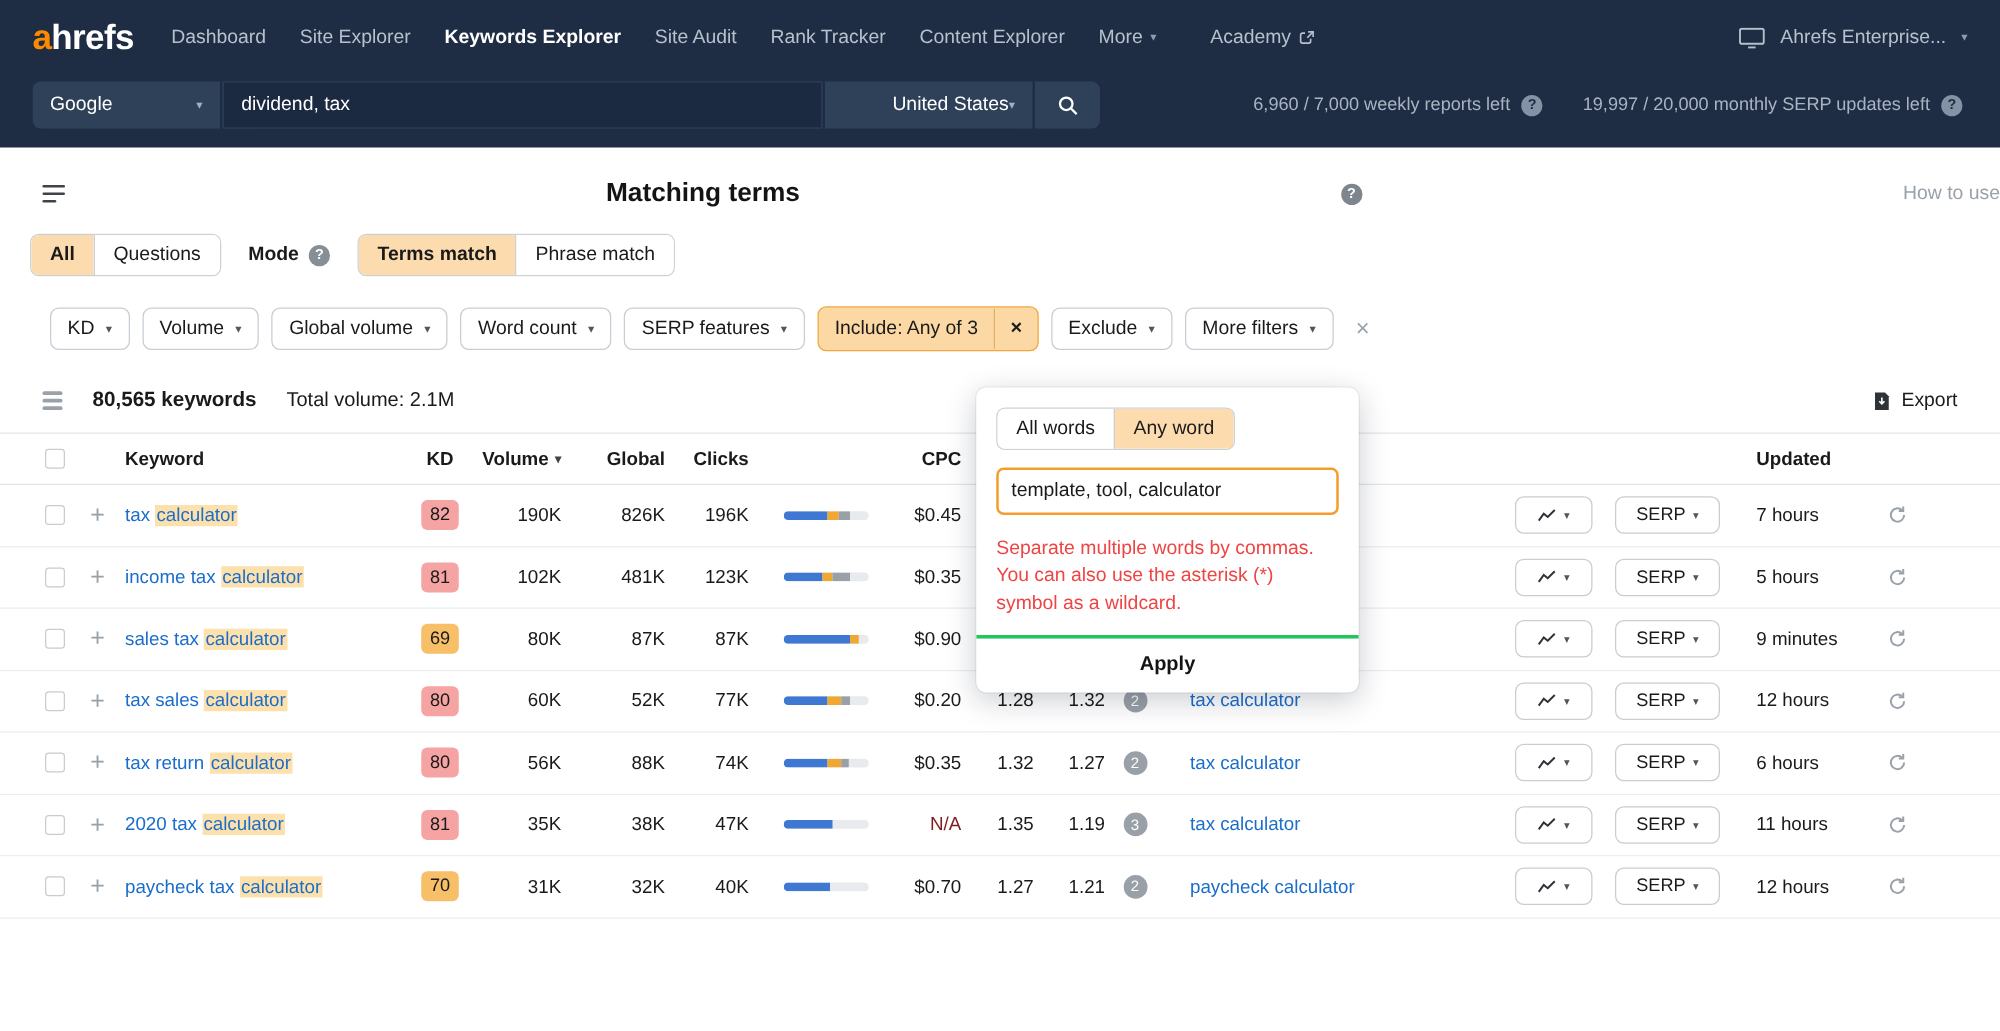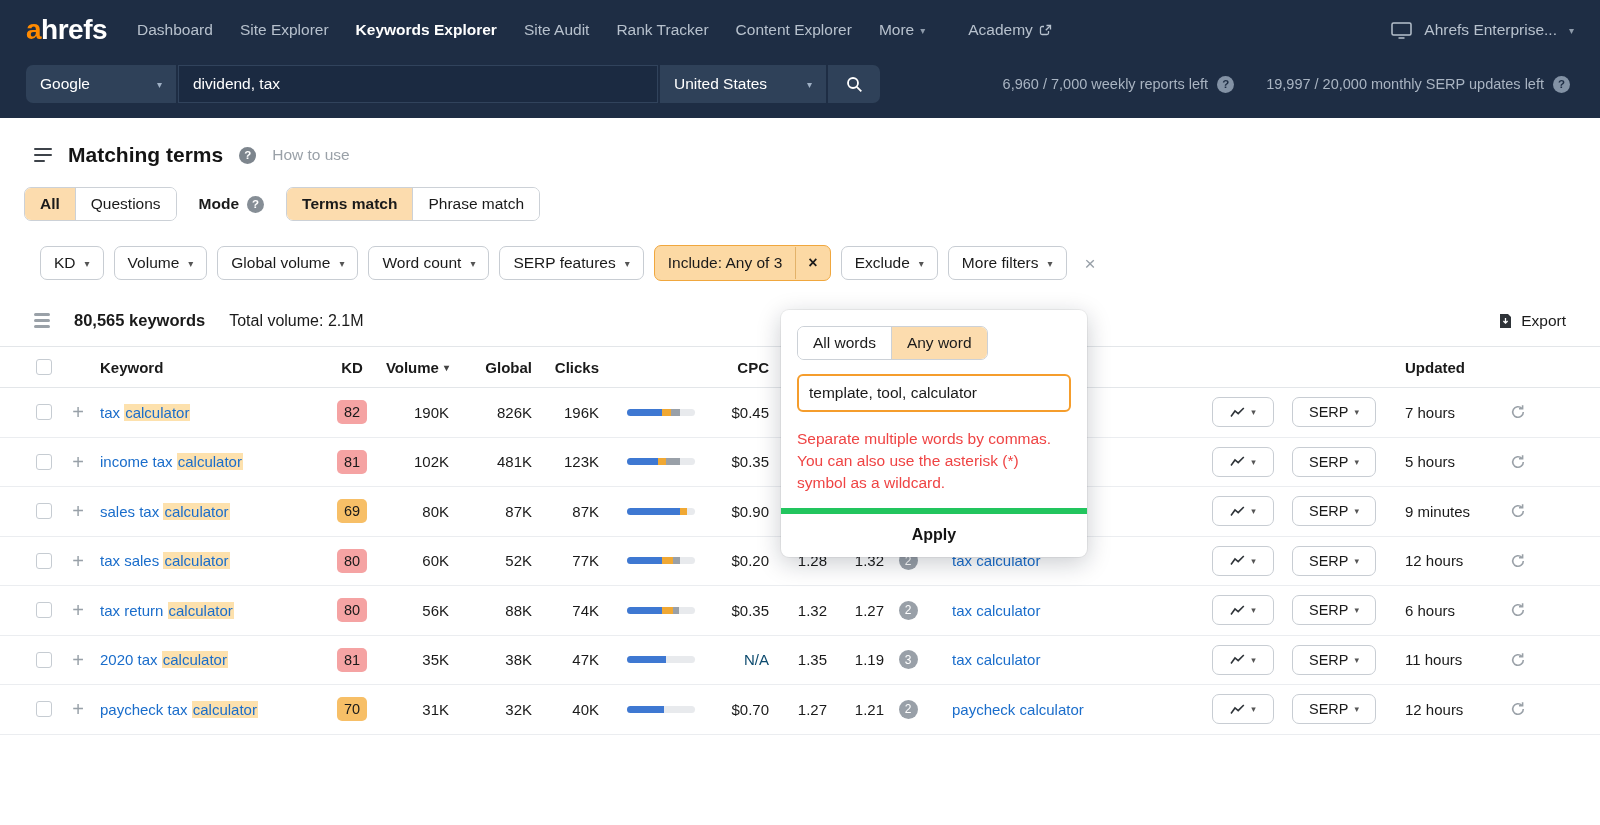--- a/index.html
+++ b/index.html
@@ -19,29 +19,29 @@
   .nav-item .caret { font-size:10px; color:#8e9bab; }
   .nav-right { margin-left:auto; display:flex; align-items:center; gap:12px; color:#b7c1cd; font-size:15.5px; }
   .academy { margin-left:16px; }
   
   .searchrow { display:flex; align-items:center; height:58px; padding:0 26px 10px 26px; }
   .srch-group { display:flex; gap:2px; border-radius:7px; overflow:hidden; }
   .srch-seg { background:#2f4159; height:38px; display:flex; align-items:center; color:#fff; font-size:15.5px; }
   .engine-select { width:150px; justify-content:space-between; padding:0 14px; cursor:pointer; }
   .engine-select .caret, .country-select .caret { font-size:10px; color:#9fb0c4; }
   .query-input { width:480px; background:#1b2a41; border:1px solid #31435c; color:#fff; font-family:inherit; font-size:15.5px; padding:0 14px; height:38px; outline:none; }
-  .country-select { width:166px; justify-content:space-between; padding:0 14px; cursor:pointer; }
+  .country-select { width:166px; justify-content:flex-end; padding:0 14px; cursor:pointer; }
   .search-btn { width:52px; justify-content:center; cursor:pointer; }
   .quotas { margin-left:auto; display:flex; align-items:center; gap:32px; padding-right:4px; }
   .quota { display:flex; align-items:center; gap:9px; color:#a9b4c2; font-size:14.5px; white-space:nowrap; }
   .qmark { width:17px; height:17px; border-radius:50%; background:#8392a5; color:#1e2d44; font-size:11.5px; font-weight:bold; display:inline-flex; align-items:center; justify-content:center; flex:0 0 auto; }
   .qmark.on-white { background:#868e96; color:#fff; }
   .qmark.dark { background:#7d858d; color:#fff; }
   
-  .page-head { display:flex; align-items:center; gap:16px; margin:25px 0 0 34px; }
+  .page-head { display:flex; align-items:center; gap:16px; margin:25px 0 0 34px;justify-content:space-between; }
   .burger { display:inline-flex; flex-direction:column; gap:3.5px; cursor:pointer; }
   .burger i { display:block; height:2.5px; border-radius:2px; background:#3e434a; }
   .burger i:nth-child(1){ width:18px; } .burger i:nth-child(2){ width:18px; } .burger i:nth-child(3){ width:11px; }
   .burger.grey i { background:#9aa1a8; width:16px; }
   .page-title { font-size:21px; font-weight:bold; color:#141414; }
   .howto { color:#9aa1a8; font-size:15.5px; }
   
   .tabs-row { display:flex; align-items:center; gap:22px; margin:20px 0 0 24px; }
   .segmented { display:inline-flex; border:1px solid #ccd1d7; border-radius:7px; overflow:hidden; background:#fff; }
   .segment { padding:7px 15px; font-size:15.5px; color:#1a1a1a; background:#fff; cursor:pointer; white-space:nowrap; }
@@ -91,26 +91,26 @@
   .kd-badge { min-width:30px; height:24px; padding:6px 5px; border-radius:5px; display:inline-flex; align-items:center; justify-content:center; font-size:14.5px; }
   .kd-badge.red { background:#f5a3a3; }
   .kd-badge.orange { background:#f7bf67; }
   .bar-track { display:flex; width:68px; height:7px; border-radius:3.5px; overflow:hidden; background:#e8eaed; }
   .seg-blue { background:#3e78d2; height:100%; }
   .seg-yellow { background:#f0a833; height:100%; }
   .seg-grey { background:#99a0a8; height:100%; }
   .sf-circle { width:19px; height:19px; border-radius:50%; background:#99a0a8; color:#fff; font-size:12px; display:inline-flex; align-items:center; justify-content:center; }
   .mini-btn { display:inline-flex; align-items:center; justify-content:center; gap:6px; height:30px; width:100%; border:1px solid #c8cdd3; border-radius:7px; background:#fff; font-size:14.5px; color:#1a1a1a; font-family:inherit; cursor:pointer; padding:0 8px; }
   .mini-btn .caret { font-size:9px; color:#555; }
-  .na { color:#0c4a6e; }
+  .na { color:#7f1d1d; }
   
   .popup { position:absolute; left:781px; top:310px; width:306px; background:#fff; border-radius:8px; padding:16px 16px 0 16px; z-index:20; box-shadow:0 6px 24px rgba(15,25,40,.22), 0 0 0 1px rgba(0,0,0,.05); }
   .popup-input { margin-top:14px; width:100%; border:2px solid #f59d2c; border-radius:6px; padding:8px 10px; font-size:15.5px; color:#1a1a1a; font-family:inherit; outline:none; }
   .popup-hint { margin-top:16px; color:#ef4444; font-size:15.5px; line-height:1.42; }
-  .popup-apply { margin:14px -16px 0 -16px; border-top:6px solid #22c55e; padding:12px 0 13px; text-align:center; font-weight:bold; font-size:16px; color:#141414; cursor:pointer; border-radius:0 0 8px 8px; }
+  .popup-apply { margin:14px -16px 0 -16px; border-top:3px solid #22c55e; padding:12px 0 13px; text-align:center; font-weight:bold; font-size:16px; color:#141414; cursor:pointer; border-radius:0 0 8px 8px; }
 </style>
 </head>
 <body>
 
 <div class="darkhead">
   <div class="topbar">
     <div class="logo"><span class="a">a</span><span class="rest">hrefs</span></div>
     <span class="nav-item">Dashboard</span>
     <span class="nav-item">Site Explorer</span>
     <span class="nav-item active">Keywords Explorer</span>

